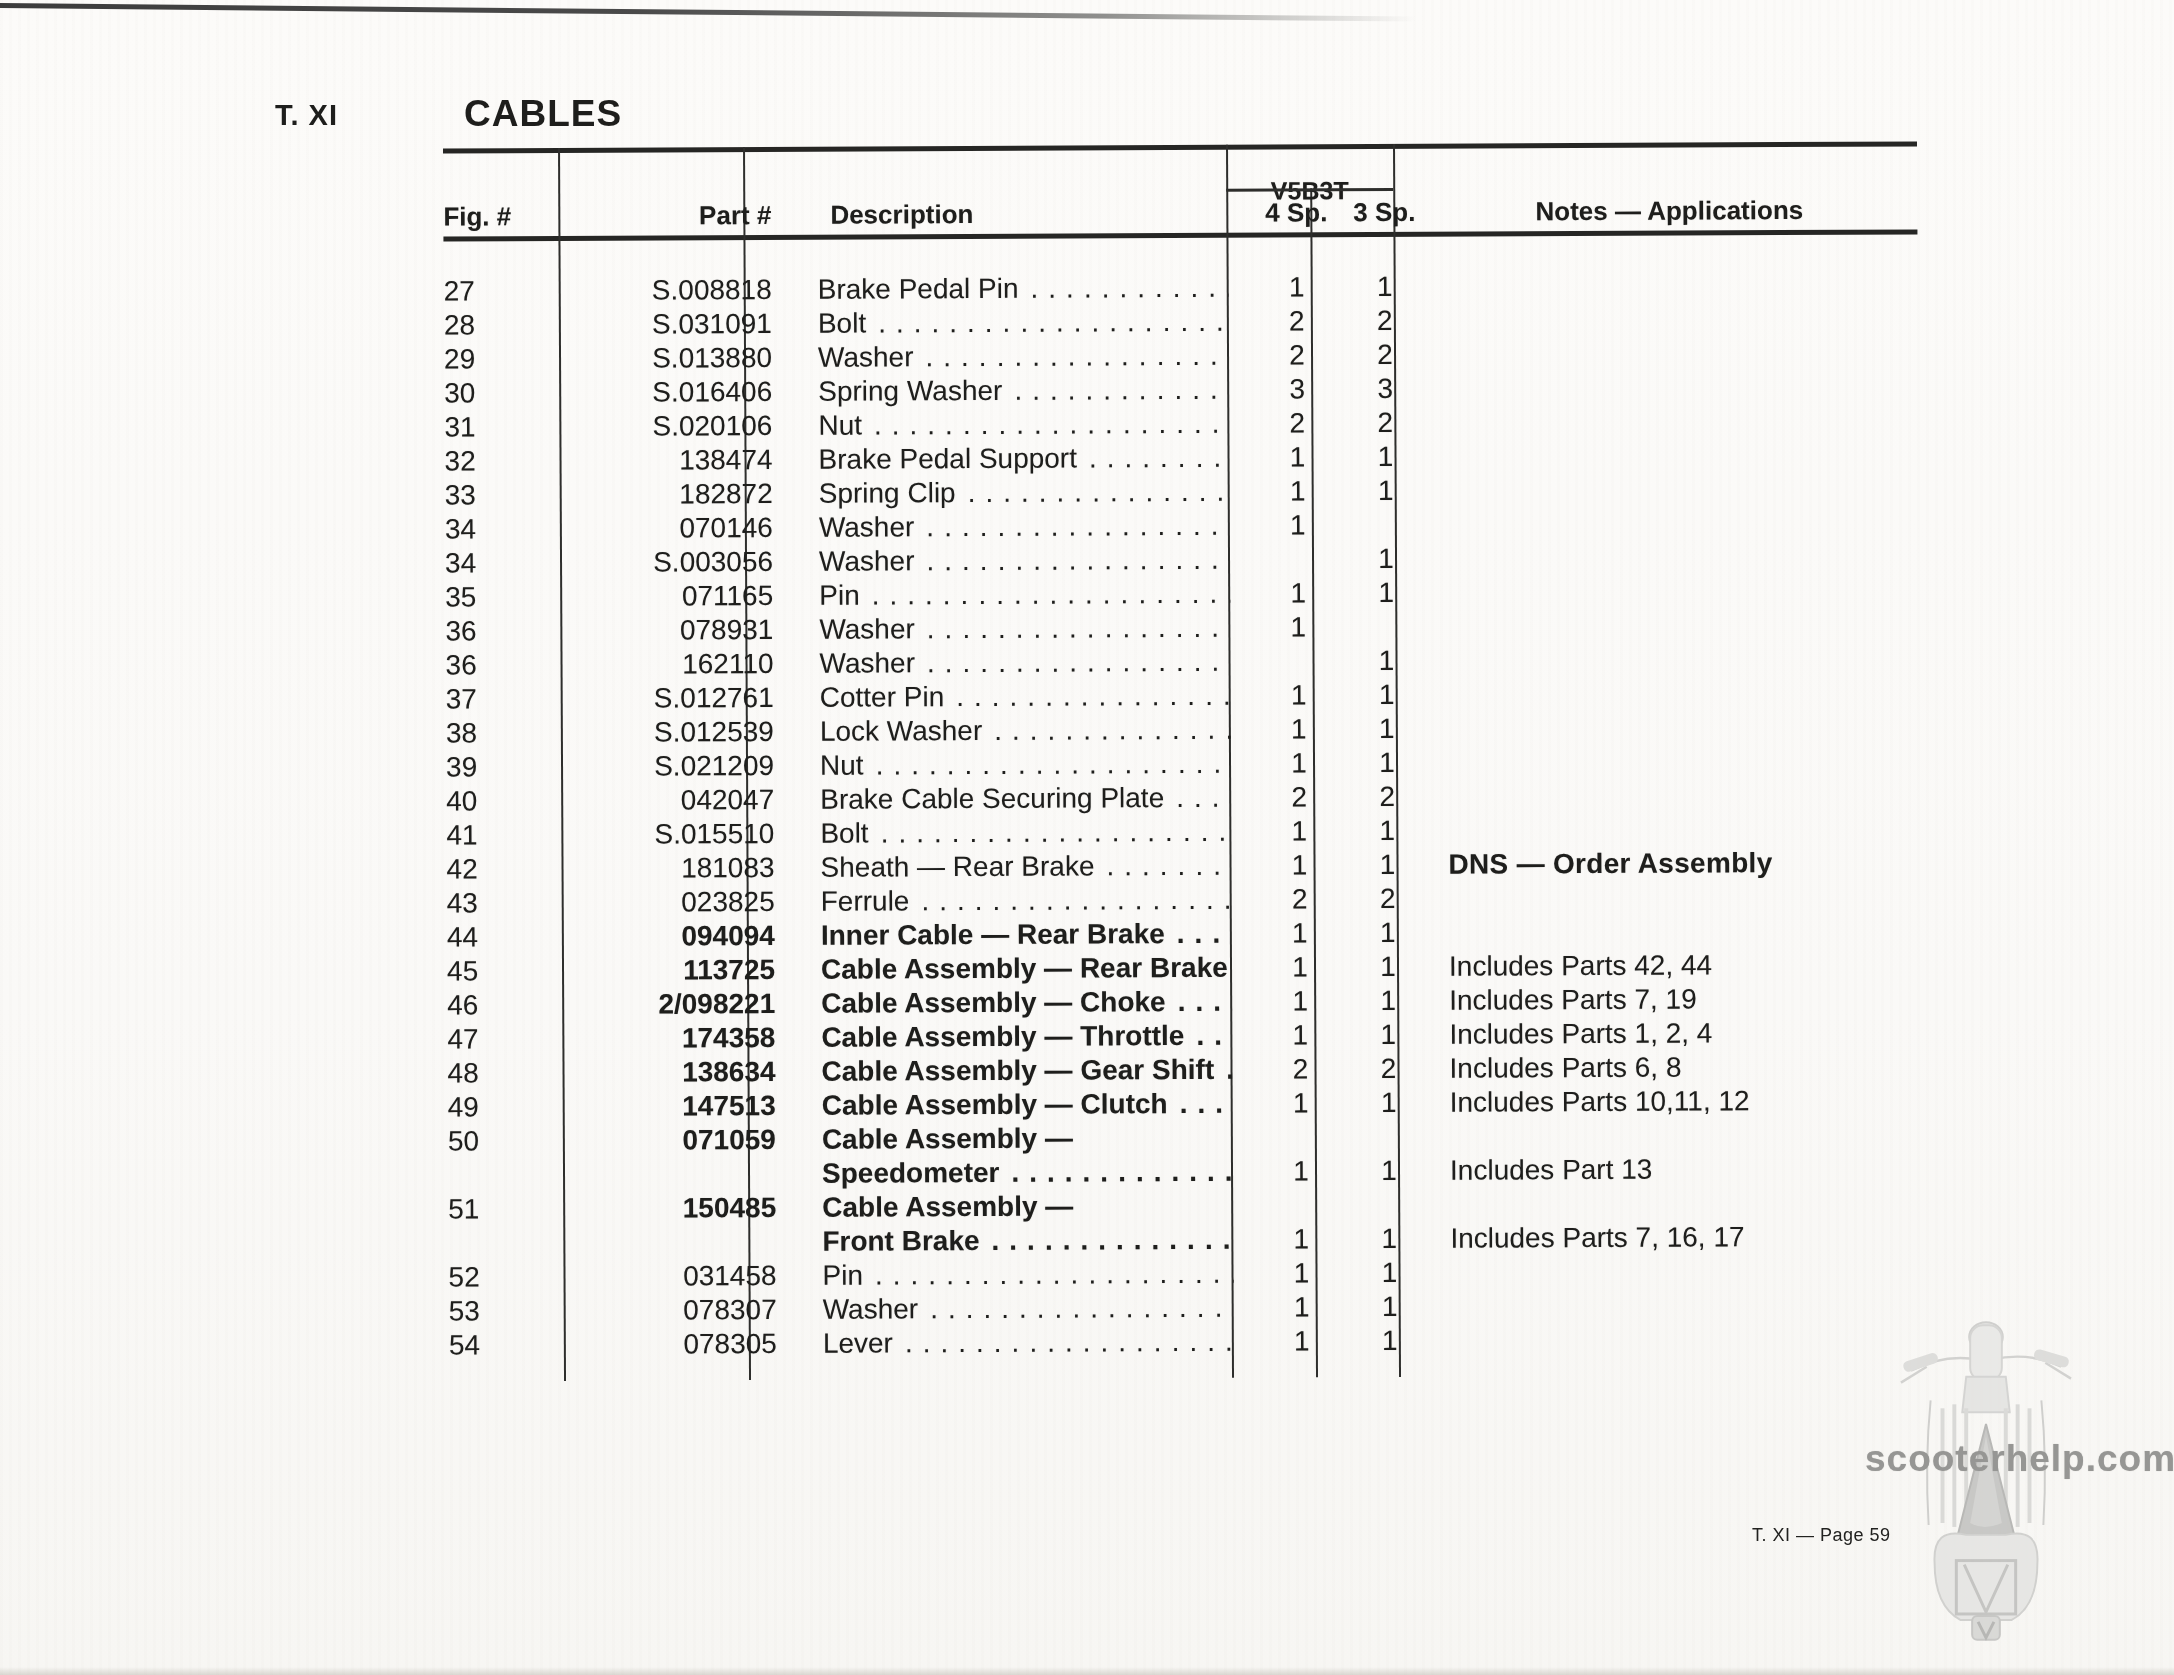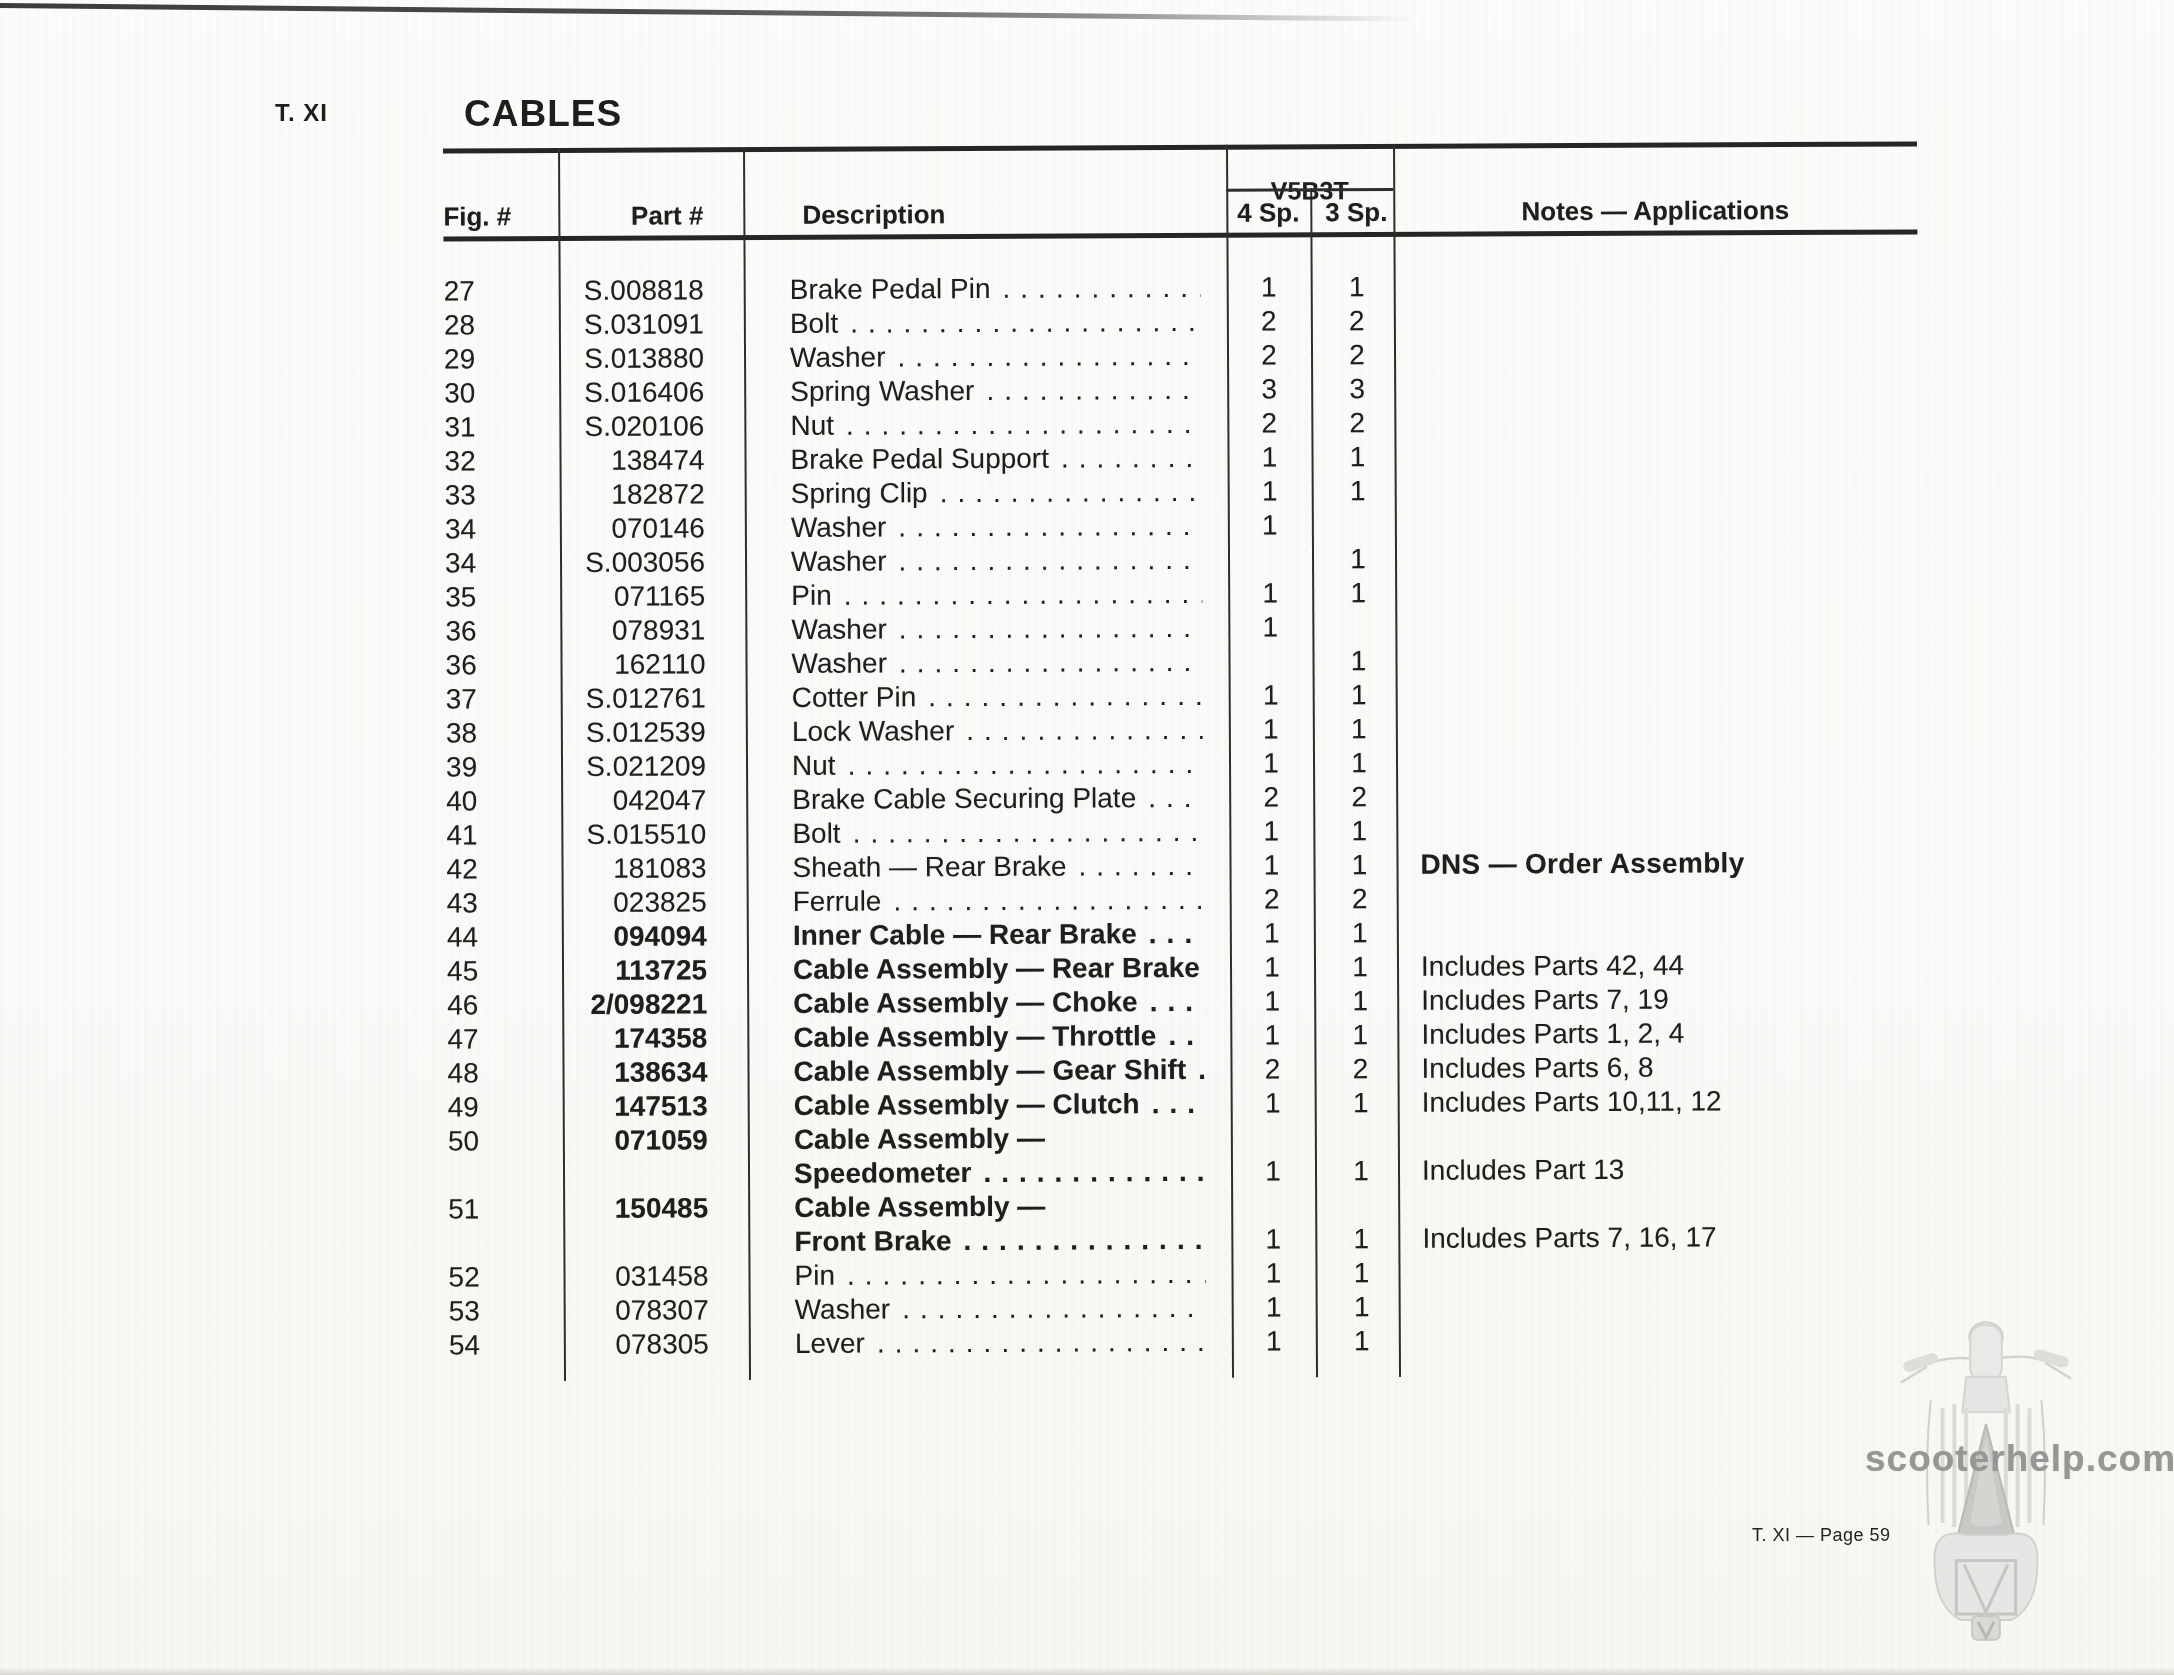--- a/index.html
+++ b/index.html
@@ -19,21 +19,21 @@
     position:absolute;left:0;top:3px;width:1416px;height:5px;
     background:linear-gradient(to right,#3c3c3c 0%,#4a4a4a 45%,#8f8f8d 78%,rgba(160,160,158,0) 100%);
     transform:rotate(0.55deg);transform-origin:left center;
   }
   .scan-edge-bottom{
     position:absolute;left:0;bottom:0;width:100%;height:8px;
     background:linear-gradient(to top, rgba(150,143,130,0.30), rgba(150,143,130,0));
   }
   .section-label{
     position:absolute;left:275px;top:99px;
-    font-size:24px;font-weight:700;letter-spacing:1px;text-align:right;
+    font-size:29px;font-weight:700;letter-spacing:1px;text-align:right;
   }
   .page-title{
     position:absolute;left:464px;top:93px;
     font-size:37px;font-weight:700;letter-spacing:1px;
   }
   
   .tbl{
     position:absolute;left:443px;top:145px;width:1474px;height:1233px;
     transform:rotate(-0.28deg);transform-origin:50% 0;
     text-shadow:0 0 1px rgba(30,30,28,0.25);
@@ -50,21 +50,21 @@
   .model-group{
     position:absolute;left:783px;top:10px;width:167px;height:34px;
     text-align:center;font-size:25px;font-weight:700;line-height:34px;margin-top:19px;
   }
   .model-underline{position:absolute;left:783px;top:44px;width:167px;height:3px;background:#2e2e2c;}
   .head-row{
     position:absolute;left:0;top:48px;width:100%;height:40px;
     display:flex;align-items:center;font-size:26px;font-weight:700;
   }
   .c-fig{width:115px;text-align:left;}
-  .c-part{width:185px;text-align:right;padding-right:40px;}
+  .c-part{width:185px;text-align:right;margin-left:28px;}
   .c-desc{width:483px;padding-left:46px;padding-right:26px;}
   .c-q4{width:84px;text-align:center;}
   .c-q3{width:83px;text-align:center;padding-left:9px;}
   .c-notes{flex:1;text-align:left;padding-left:24px;}
   .head-row .c-desc{padding-left:59px;}
   .head-row .c-notes{text-align:center;padding-left:0;}
   .t-body{position:absolute;left:0;top:93px;width:100%;padding-top:33px;font-size:28px;}
   .t-line{display:flex;height:34px;line-height:34px;align-items:baseline;}
   .t-line .c-desc{display:flex;align-items:baseline;overflow:hidden;white-space:nowrap;}
   .dots{

